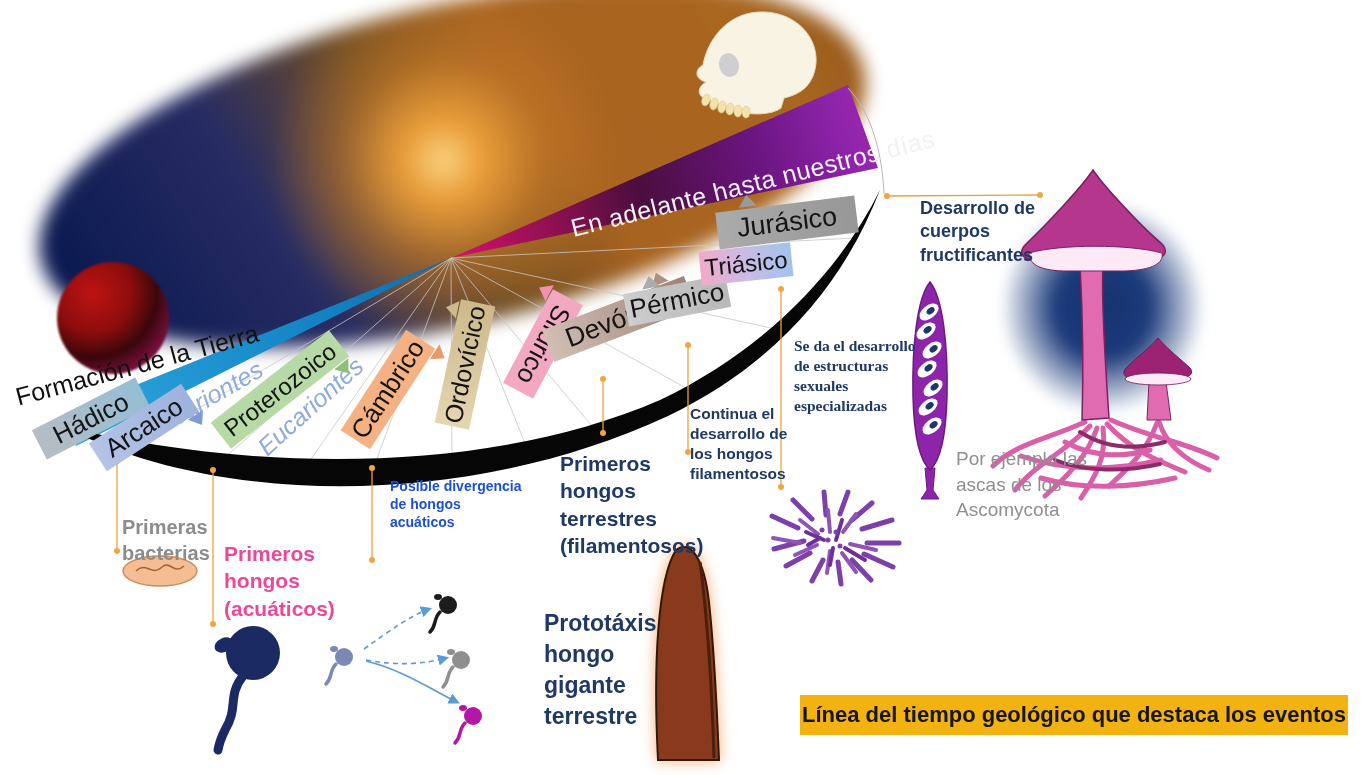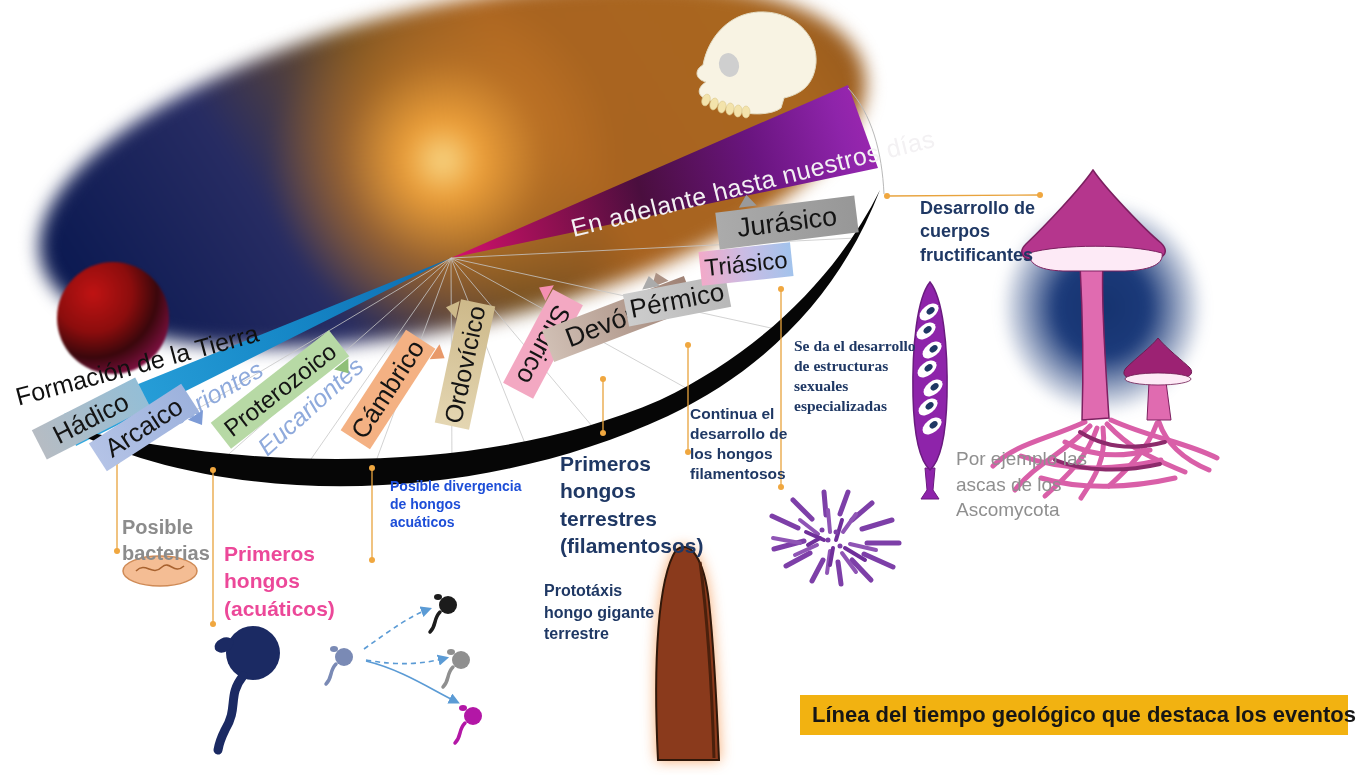--- a/index.html
+++ b/index.html
@@ -67,28 +67,28 @@
   #p-triasico .arr{left:32px;top:-14px;border-bottom-color:#eba0c6;}
   #p-jurasico{left:717px;top:204px;width:140px;height:37px;transform:rotate(-7deg);font-size:27px;
     background:linear-gradient(90deg,#ababab,#979797);}
   #p-jurasico .arr{left:24px;top:-14px;border-bottom-color:#9a9a9a;}
   
   .txt{position:absolute;font-weight:bold;line-height:1.3;}
   #ev-bacterias{left:122px;top:514px;width:118px;font-size:20px;color:#8C8C8C;}
   #ev-hongos-acuaticos{left:224px;top:540px;width:122px;font-size:21px;color:#ec4899;}
   #ev-divergencia{left:390px;top:477px;width:132px;font-size:14px;color:#1d4ed8;}
   #ev-terrestres{left:560px;top:450px;width:150px;font-size:21px;color:#1F3864;}
-  #ev-prototaxis{left:544px;top:580px;width:120px;font-size:16px;color:#1F3864;line-height:1.35;}
+  #ev-prototaxis{left:544px;top:608px;width:120px;font-size:23px;color:#1F3864;line-height:1.35;}
   #ev-continua{left:690px;top:404px;width:112px;font-size:15.5px;color:#1F3864;}
   #ev-sexuales{left:794px;top:336px;width:122px;font-size:15.5px;color:#1F3864;font-family:Liberation Serif, serif;}
   #ev-fructificantes{left:920px;top:197px;width:145px;font-size:18px;color:#1F3864;}
   #ev-ascas{left:956px;top:446px;width:182px;font-size:19px;color:#8F8F8F;font-weight:normal;line-height:1.35;}
   
   #caption{position:absolute;left:800px;top:695px;width:548px;background:#F2B211;
-    color:#161616;font-size:22px;font-weight:bold;line-height:1.35;padding:5px 12px;box-sizing:border-box;}
+    color:#161616;font-size:22px;font-weight:bold;line-height:1.35;padding:5px 2px;box-sizing:border-box;}
   #caption div{white-space:nowrap;}
 </style>
 </head>
 <body>
 
 <div id="stage">
 
   <div id="galaxy"></div>
   <div id="earth"></div>
   <div id="mushglow"></div>
@@ -367,21 +367,21 @@
     </div>
   <div class="p" id="p-triasico">
     <span class="plabel">Triásico</span>
     <span class="arr arr-up"></span>
     </div>
   <div class="p" id="p-jurasico">
     <span class="plabel">Jurásico</span>
     <span class="arr arr-up"></span>
     </div>
 
-  <div class="txt" id="ev-bacterias">Posible bacterias</div>
+  <div class="txt" id="ev-bacterias">Primeras bacterias</div>
   <div class="txt" id="ev-hongos-acuaticos">Primeros hongos (acuáticos)</div>
   <div class="txt" id="ev-divergencia">Posible divergencia de hongos acuáticos</div>
   <div class="txt" id="ev-terrestres">Primeros hongos terrestres (filamentosos)</div>
   <div class="txt" id="ev-prototaxis">Prototáxis hongo gigante terrestre</div>
   <div class="txt" id="ev-continua">Continua el desarrollo de los hongos filamentosos</div>
   <div class="txt" id="ev-sexuales">Se da el desarrollo de estructuras sexuales especializadas</div>
   <div class="txt" id="ev-fructificantes">Desarrollo de cuerpos fructificantes</div>
   <div class="txt" id="ev-ascas">Por ejemplo las ascas de los Ascomycota</div>
 
   <div id="caption">

